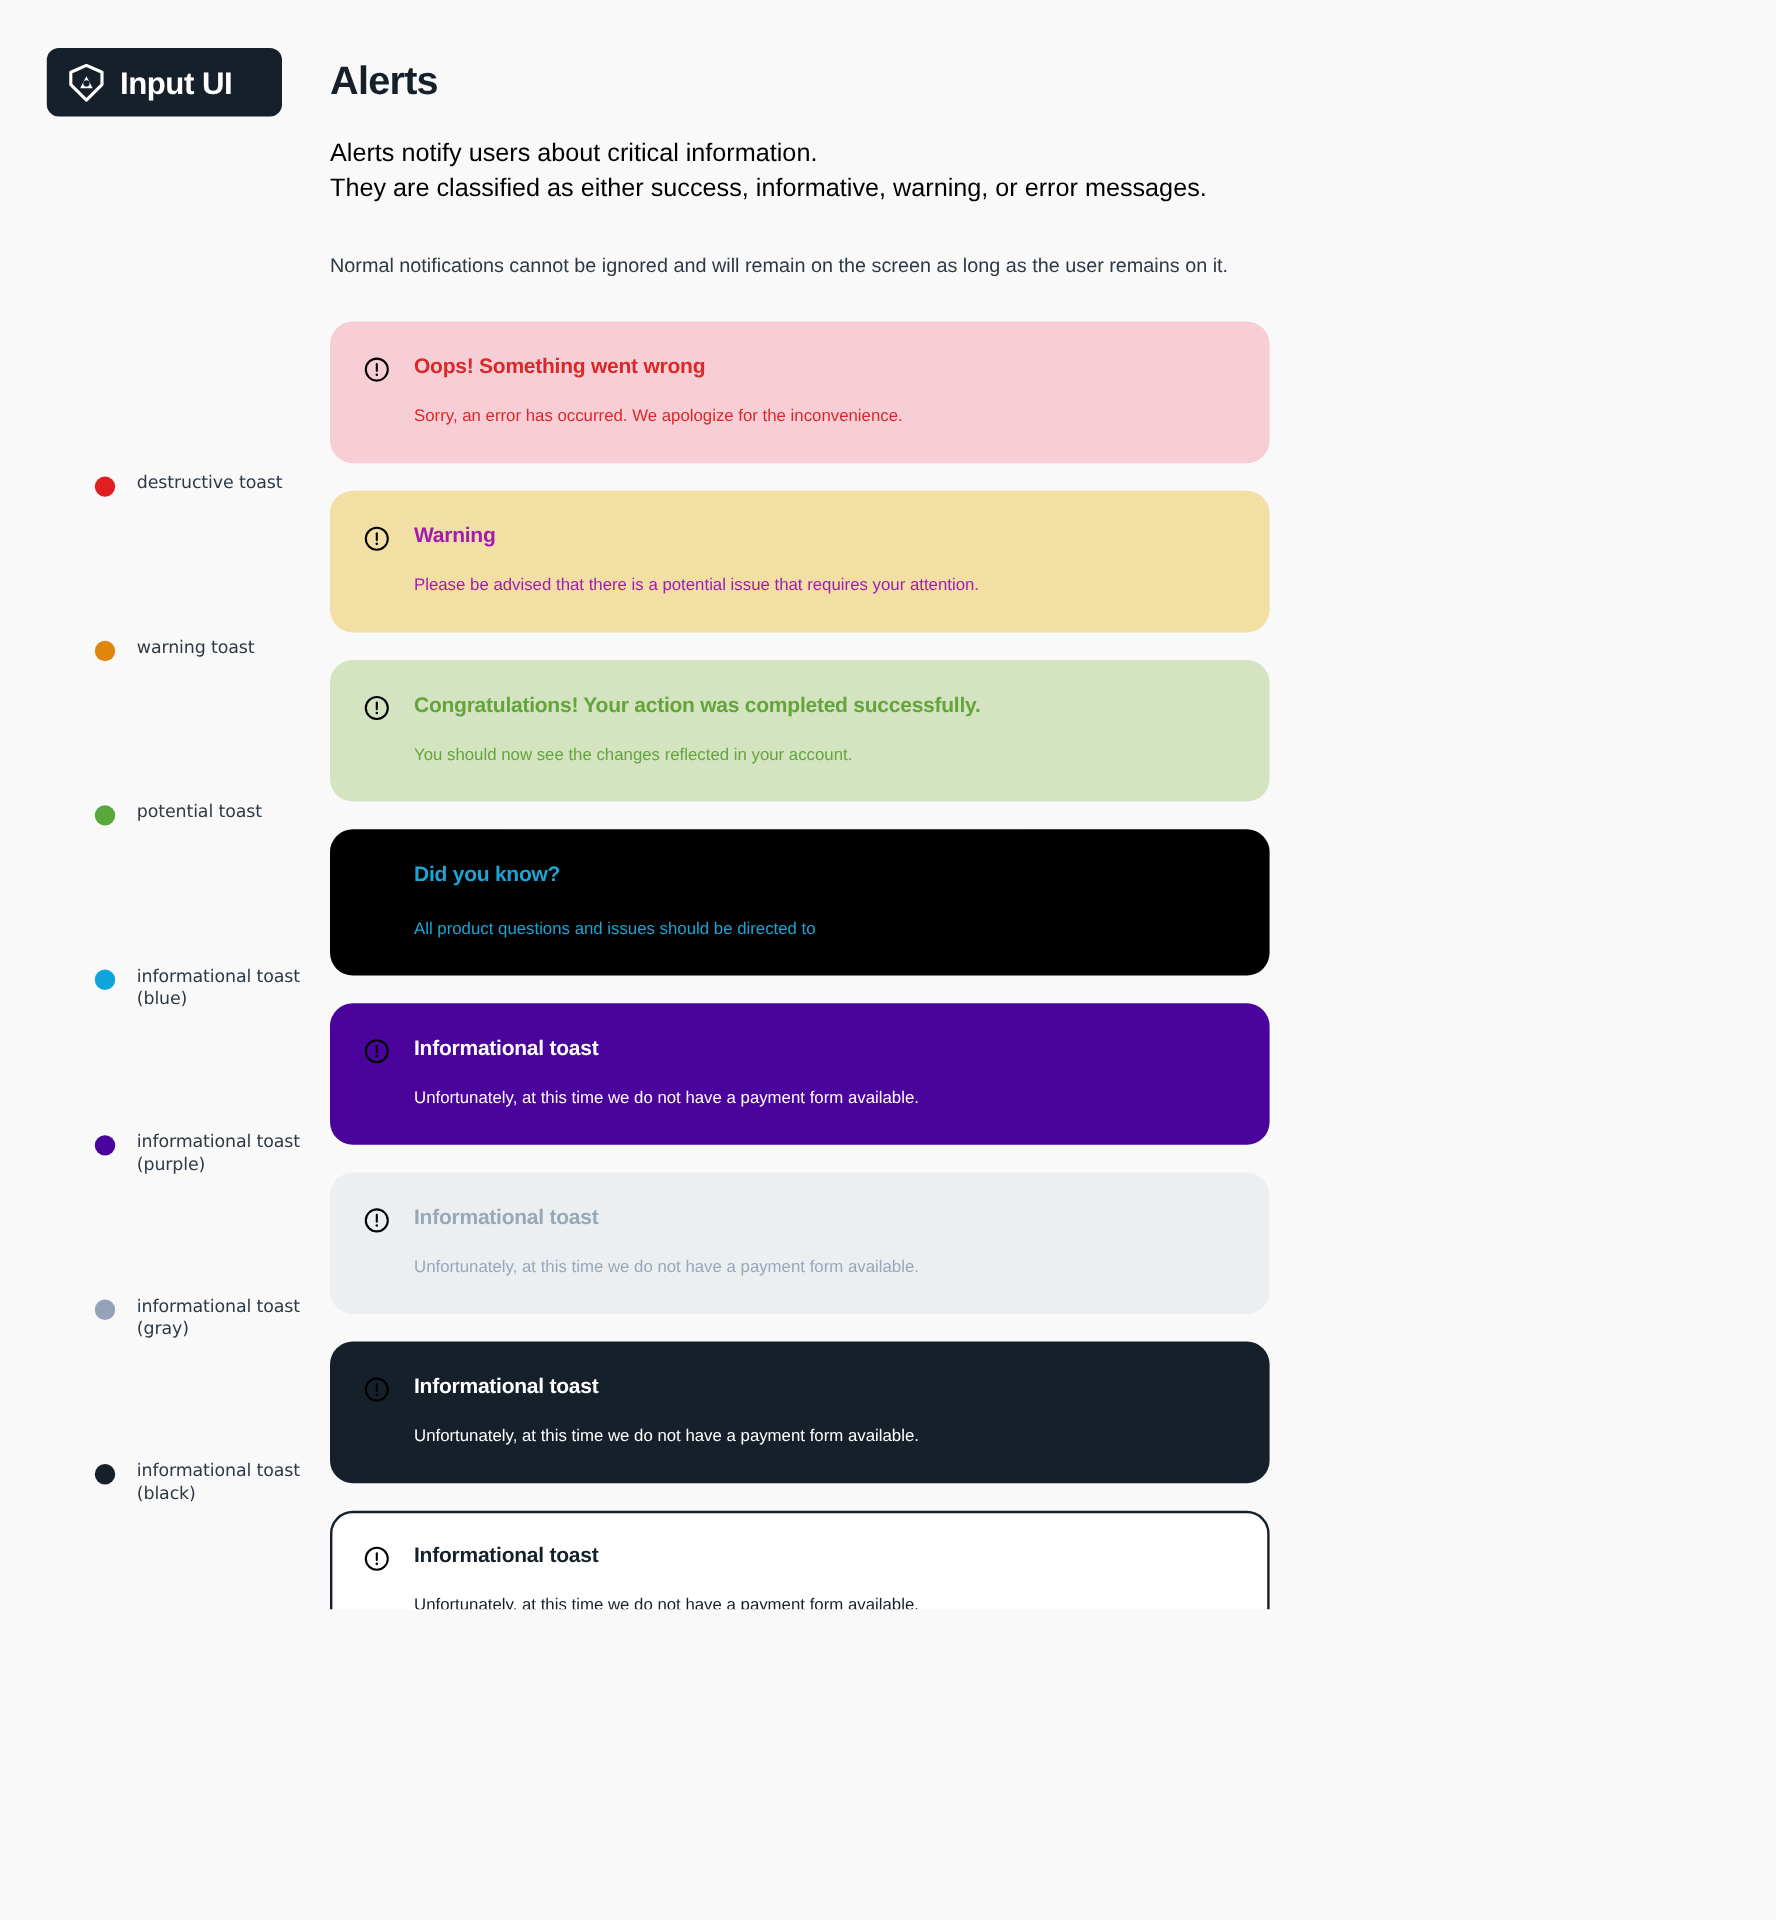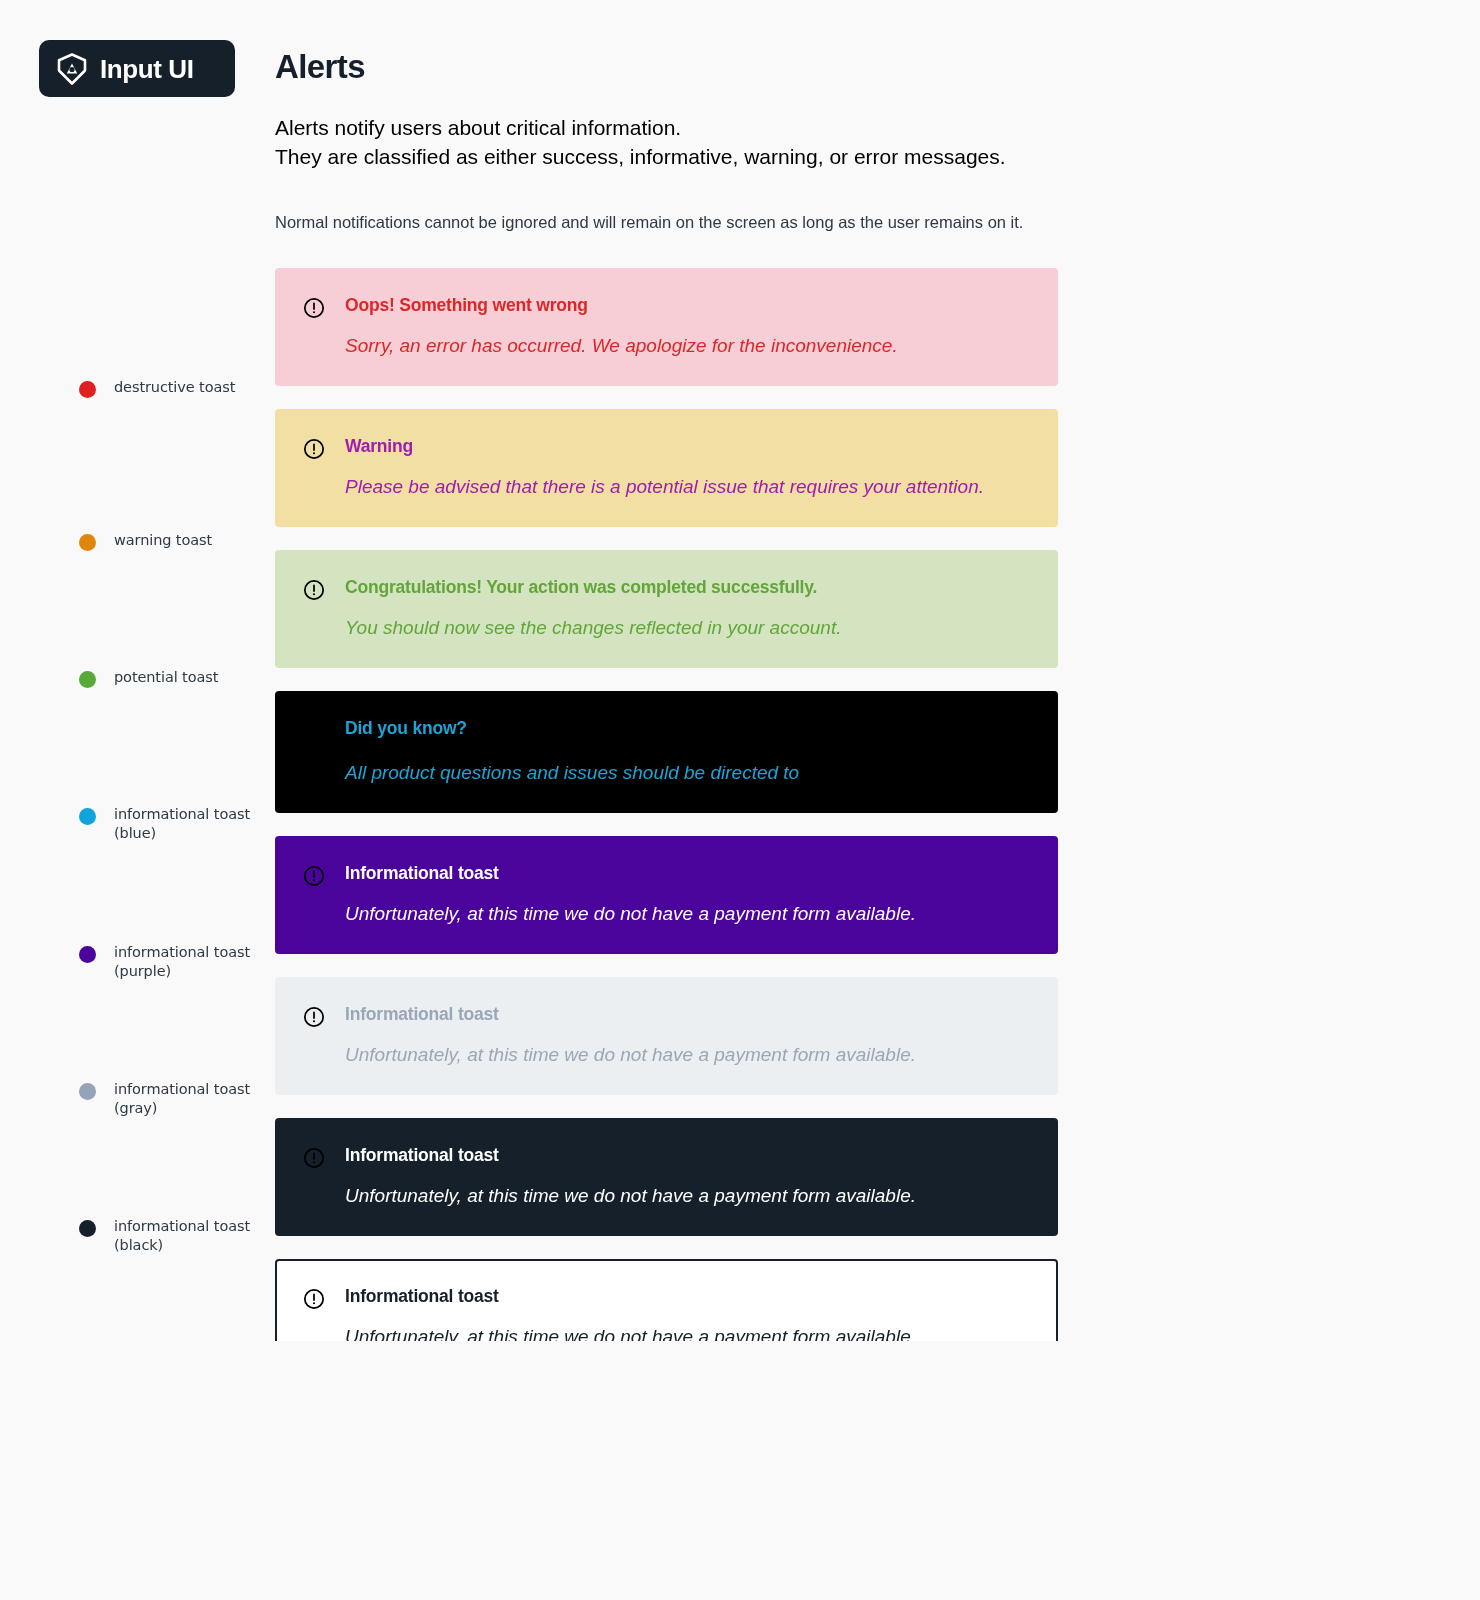--- a/index.html
+++ b/index.html
@@ -83,43 +83,42 @@
     color: #2E3944;
     text-align: justify;
     width: 785px;
   }
 
   
   .alert-list { margin-top: 31px; }
 
   .alert {
     width: 783px;
-    border-radius: 4px;
+    border-radius: 19px;
     padding: 26px 28px 28px 28px;
     margin-bottom: 23px;
     display: flex;
     align-items: flex-start;
     gap: 20px;
   }
   .alert:last-child { margin-bottom: 0; }
 
   .alert-ico { flex: none; width: 22px; height: 22px; margin-top: 3px; display: block; }
   .alert-body { flex: 1 1 auto; min-width: 0; }
 
   .alert-title {
     font-size: 17.5px;
     font-weight: 700;
     line-height: 22px;
     letter-spacing: -0.2px;
   }
   .alert-text {
     margin-top: 18px;
-    font-size: 19px;
+    font-size: 14px;
     line-height: 24px;
-    font-style: italic;
   }
 
   
   .v-destructive { background: #F7CDD6; }
   .v-destructive .alert-title, .v-destructive .alert-text { color: #DA2828; }
 
   .v-warning { background: #F2DFA3; }
   .v-warning .alert-title, .v-warning .alert-text { color: #a21caf; }
 
   .v-success { background: #D4E3C0; }
@@ -179,21 +178,21 @@
   <div class="brand">
     <svg class="brand-mark" viewBox="0 0 30 32">
       <path d="M15 1.5 L28 7.2 V17.5 L15 30.5 L2 17.5 V7.2 Z" fill="none" stroke="#FFFFFF" stroke-width="2.6" stroke-linejoin="round"></path>
       <path d="M15 10.5 L20.2 20.5 H9.8 Z" fill="#FFFFFF"></path>
       <circle cx="15" cy="16.5" r="2.6" fill="#16202B"></circle>
     </svg>
     <span class="brand-name">Input UI</span>
   </div>
 
   <div class="legend">
-    <div class="legend-item" style="top: 378px;">
+    <div class="legend-item" style="top: 394px;">
       <span class="legend-dot" style="background: rgb(224, 32, 32);"></span>
       <span class="legend-label">destructive toast</span>
     </div>
     <div class="legend-item" style="top: 531px;">
       <span class="legend-dot" style="background: rgb(224, 134, 13);"></span>
       <span class="legend-label">warning toast</span>
     </div>
     <div class="legend-item" style="top: 668px;">
       <span class="legend-dot" style="background: rgb(88, 168, 59);"></span>
       <span class="legend-label">potential toast</span>

